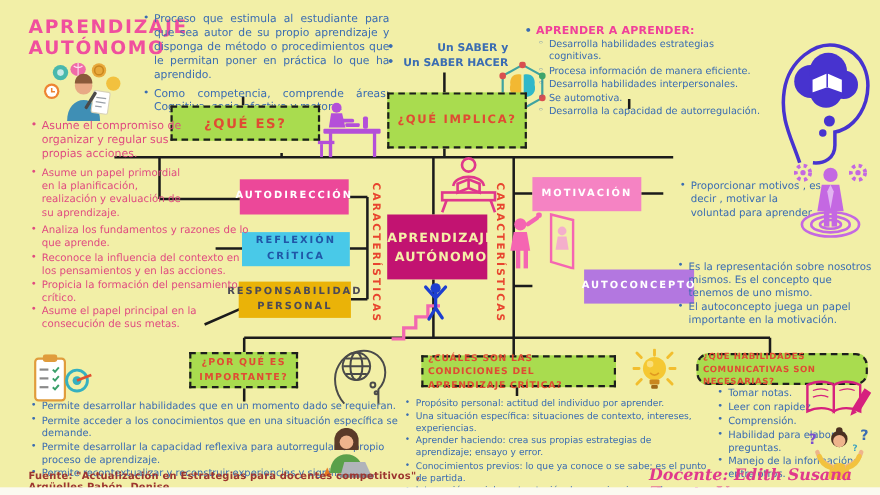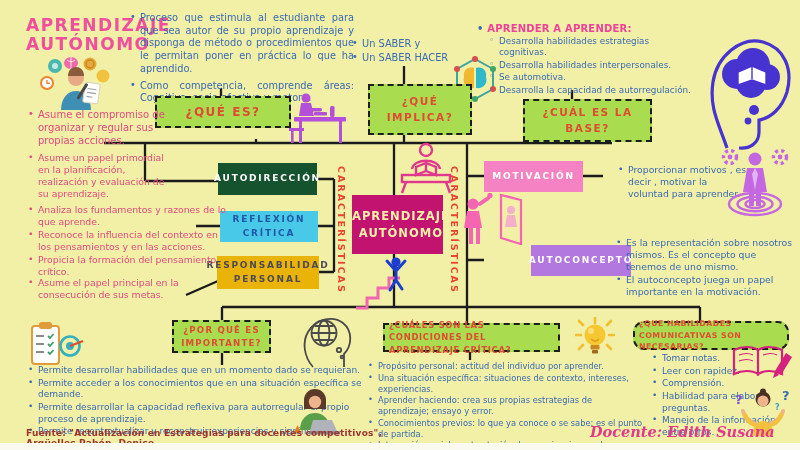--- a/index.html
+++ b/index.html
@@ -46,21 +46,21 @@
     letter-spacing:1px; line-height:1.45;
     display:flex; align-items:center; justify-content:flex-start; text-align:center;
   }
   .handnote{color:#9c3530; font-size:9px; font-weight:bold; letter-spacing:.2px;}
   .script{
     color:#e03a8c; font-family:"DejaVu Serif","Liberation Serif",serif;
     font-style:italic; font-weight:bold; font-size:14.5px;
   }
   .aprender-head{color:#f0409a; font-weight:bold; font-size:10px; letter-spacing:.2px;}
   .aprender-head .dot{color:#3a6cb2;}
-  .saber{font-weight:normal;}
+  .saber{font-weight:bold;text-align:right;}
   .botstrip{left:0;top:443px;width:800px;height:7px;background:#fbfaf0;}
   svg{display:block;}
 </style>
 </head>
 <body>
 
 <div id="poster">
 
   <svg class="abs" style="left:0;top:0" width="800" height="450" viewBox="0 0 800 450">
     <path d="M104,143 H612  M221,88 V96  M256,139 V143  M404,66 V84  M404,135 V143
@@ -125,20 +125,21 @@
       <path d="M25 12c7-2 11 3 10 9 2 7-3 12-10 11z" fill="#2fb8c9"></path>
       <path d="M24 12v20" stroke="#f2efa7" stroke-width="1.4"></path>
     </svg>
   </span>
 
   <div class="abs" style="left:477px;top:23px;width:218px;">
     <div class="aprender-head"><span class="dot">• </span><span>APRENDER A APRENDER:</span></div>
     <div class="note circ tight" style="font-size:8.8px;padding-left:12px;margin-top:2px;">
       <ul>
         <li>Desarrolla habilidades estrategias cognitivas.</li>
+        <li>Procesa información de manera eficiente.</li>
         <li>Desarrolla habilidades interpersonales.</li>
         <li>Se automotiva.</li>
         <li>Desarrolla la capacidad de autorregulación.</li>
       </ul>
     </div>
   </div>
 
   <span class="abs" style="left:697px;top:20px;">
     <svg width="98" height="130" viewBox="0 0 98 130">
       <path d="M30 128 C22 104 12 88 16 62 C20 36 44 16 66 22 C88 28 96 50 90 72 C85 88 74 98 62 100 L62 112 C62 124 52 129 42 128" fill="none" stroke="#4733cf" stroke-width="3.2"></path>
@@ -150,37 +151,34 @@
         <circle cx="57" cy="90" r="5"></circle>
           <circle cx="51" cy="101" r="3.4"></circle>
       </g>
       <path d="M41 52 l14-6 14 6 v13 l-14-5 -14 5 z M55 46 v13" fill="#ffffff" stroke="#4733cf" stroke-width="1.4"></path>
     </svg>
   </span>
 
   <div class="abs qbox" style="left:155px;top:96px;width:136px;height:32px;font-size:12px;">
     <span>¿QUÉ ES?</span>
   </div>
-  <div class="abs qbox" style="left:368px;top:84px;width:104px;height:51px;font-size:10.5px;">
+  <div class="abs qbox" style="left:352px;top:84px;width:127px;height:51px;font-size:10.5px;">
     <span>¿QUÉ IMPLICA?</span>
-  </div>
-  <div class="abs qbox" style="left:523px;top:99px;width:129px;height:43px;font-size:10.5px;">
-    <span>¿CUÁL ES LA BASE?</span>
   </div>
   <div class="abs qbox" style="left:172px;top:320px;width:99px;height:33px;font-size:8.6px;letter-spacing:1.2px;">
     <span>¿POR QUÉ ES IMPORTANTE?</span>
   </div>
   <div class="abs qbox leftal" style="left:383px;top:323px;width:177px;height:29px;font-size:8.4px;letter-spacing:.7px;line-height:1.45;">
     <span>¿CUÁLES SON LAS CONDICIONES DEL APRENDIZAJE CRÍTICA?</span>
   </div>
   <div class="abs qbox leftal" style="left:633px;top:321px;width:156px;height:29px;font-size:7.8px;letter-spacing:.5px;line-height:1.5;border-radius:11px;">
     <span>¿QUE HABILIDADES COMUNICATIVAS SON NECESARIAS?</span>
   </div>
 
-  <div class="abs cbox" style="left:218px;top:163px;width:99px;height:32px;background:#14532d;">
+  <div class="abs cbox" style="left:218px;top:163px;width:99px;height:32px;background:#ec4899;">
     <span>AUTODIRECCIÓN</span>
   </div>
   <div class="abs cbox" style="left:220px;top:211px;width:98px;height:31px;background:#49c9e8;color:#2057a8;">
     <span>REFLEXIÓN CRÍTICA</span>
   </div>
   <div class="abs cbox" style="left:217px;top:256px;width:102px;height:33px;background:#eab308;color:#4c4a56;">
     <span>RESPONSABILIDAD PERSONAL</span>
   </div>
   <div class="abs cbox" style="left:484px;top:161px;width:99px;height:31px;background:#f583c3;">
     <span>MOTIVACIÓN</span>

